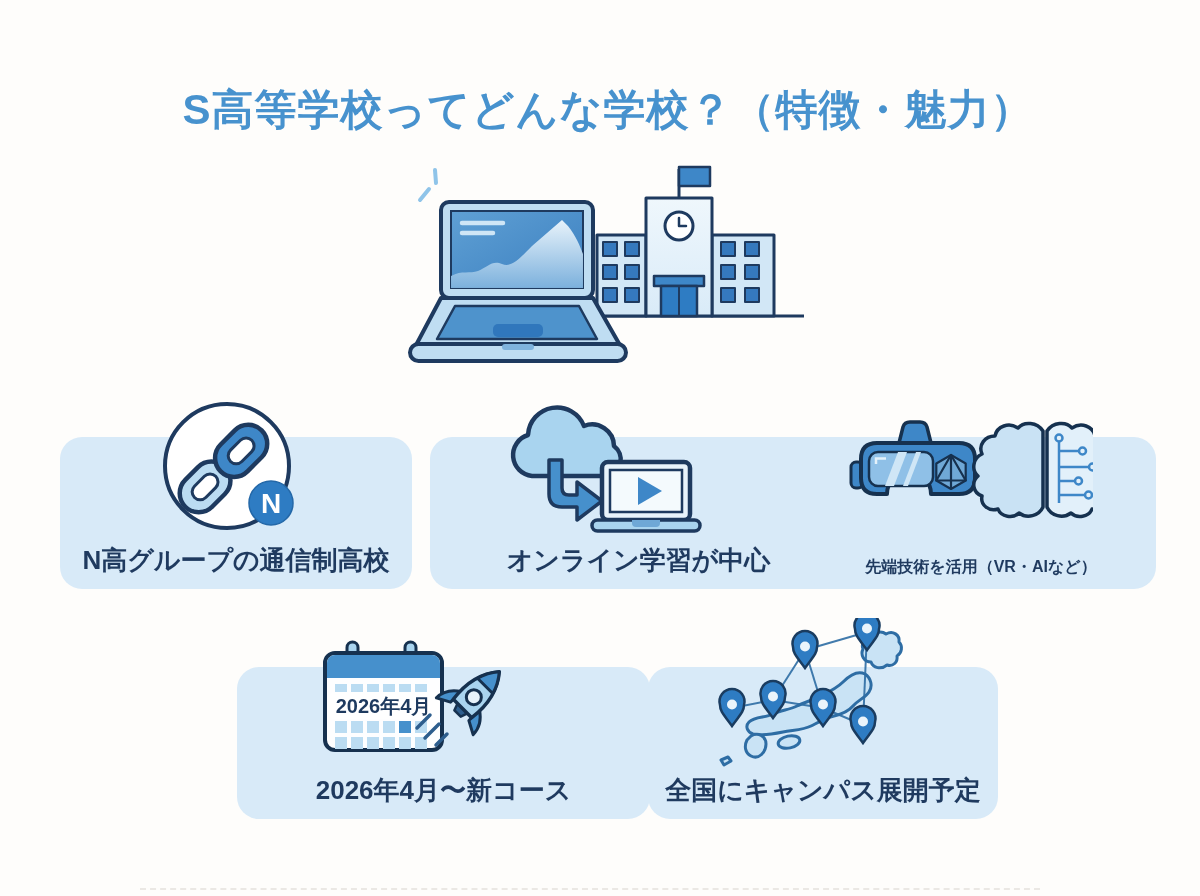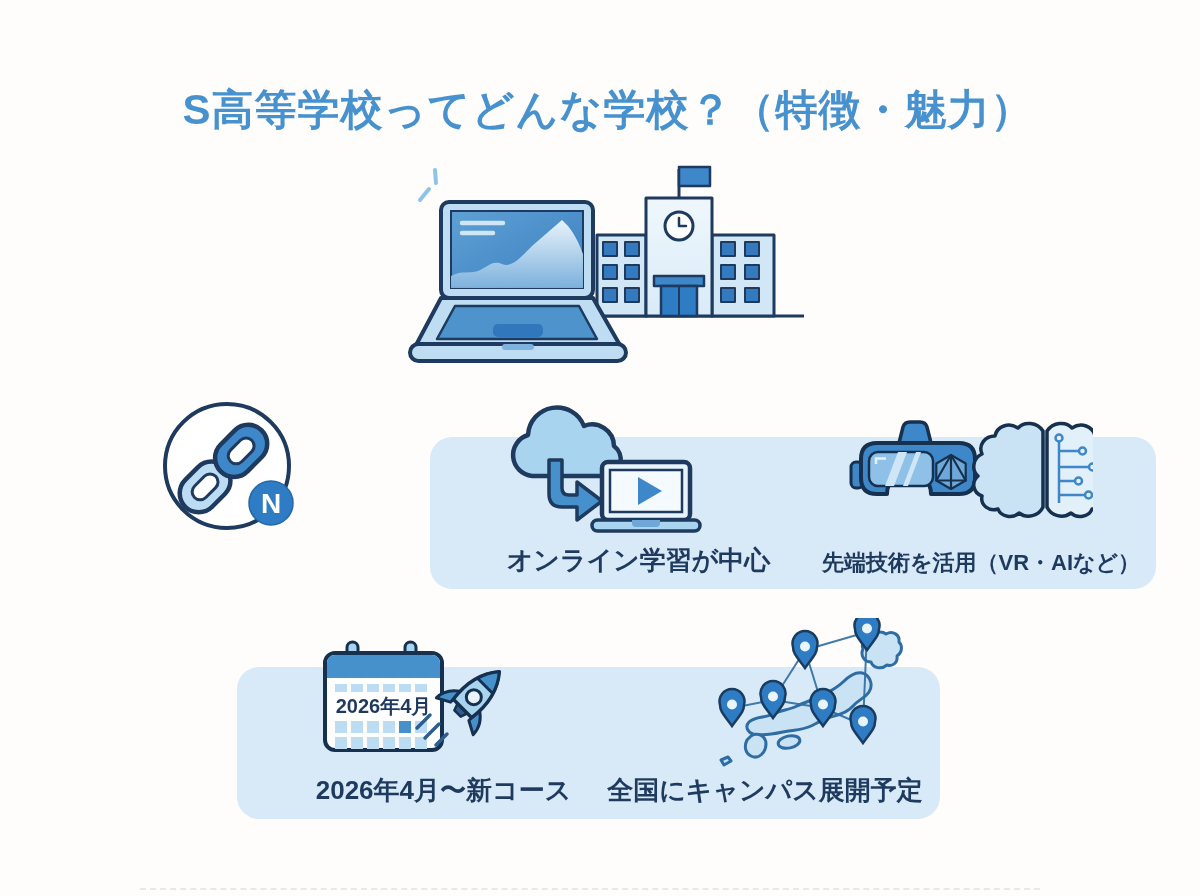--- a/index.html
+++ b/index.html
@@ -32,23 +32,23 @@
   .card-label{
     position:absolute;left:0;right:0;bottom:11px;
     text-align:center;
     font-size:26px;font-weight:700;
     color:#1F3A5F;
     white-space:nowrap;
   }
   .card1{left:60px;top:437px;width:352px;}
   .card2{left:430px;top:437px;width:417px;}
   .card3{left:806px;top:437px;width:350px;}
-  .card3 .card-label{font-size:22px;}
+  .card3 .card-label{font-size:16px;}
   .card4{left:237px;top:667px;width:413px;}
-  .card5{left:590px;top:667px;width:350px;}
+  .card5{left:648px;top:667px;width:350px;}
   .icon-abs{position:absolute;}
   .icon1{left:154px;top:396px;width:148px;height:148px;}
   .icon2{left:500px;top:396px;width:205px;height:142px;}
   .icon3{left:843px;top:417px;width:250px;height:110px;}
   .icon4{left:318px;top:640px;width:195px;height:118px;}
   .icon5{left:705px;top:618px;width:200px;height:150px;}
   .bottom-line{
     position:absolute;left:140px;top:888px;width:900px;height:0;
     border-top:2px dashed #DCD8D3;opacity:.55;
   }
@@ -117,20 +117,23 @@
         <line x1="72" y1="75" x2="103" y2="75" stroke="#CFE6F6" stroke-width="4.5" stroke-linecap="round"></line>
         <path d="M51,140 L203,140 L231,189 L25,189 Z" fill="#BFDDF2" stroke="#1E3A5F" stroke-width="4" stroke-linejoin="round"></path>
         <path d="M65,148 L189,148 L207,181 L47,181 Z" fill="#4E93CC" stroke="#1E3A5F" stroke-width="2.5" stroke-linejoin="round"></path>
         <rect x="103" y="166" width="50" height="13" rx="5" fill="#3077BC"></rect>
         <rect x="20" y="186" width="216" height="17" rx="8.5" fill="#BFDDF2" stroke="#1E3A5F" stroke-width="4"></rect>
         <rect x="112" y="186" width="32" height="6" rx="3" fill="#7FB3DE"></rect>
       </g>
     </svg>
   </div>
 
+  <div class="card card1">
+    <div class="card-label">N高グループの通信制高校</div>
+  </div>
   <svg class="icon-abs icon1" viewBox="0 0 148 148">
     <circle cx="73" cy="70" r="62" fill="#FFFFFF" stroke="#1E3A5F" stroke-width="4"></circle>
     <g transform="rotate(-45 73 69)" stroke="#1E3A5F">
       <rect x="14" y="50" width="56" height="38" rx="19" fill="#BBDCF2" stroke-width="4.5"></rect>
       <rect x="27" y="61" width="30" height="16" rx="8" fill="#FFFFFF" stroke-width="3"></rect>
       <rect x="64" y="50" width="58" height="38" rx="19" fill="#3E87C8" stroke-width="4.5"></rect>
       <rect x="78" y="61" width="30" height="16" rx="8" fill="#FFFFFF" stroke-width="3"></rect>
     </g>
     <g>
       <circle cx="117" cy="107" r="22" fill="#2E7CC3" stroke="#2468A8" stroke-width="1.5"></circle>

